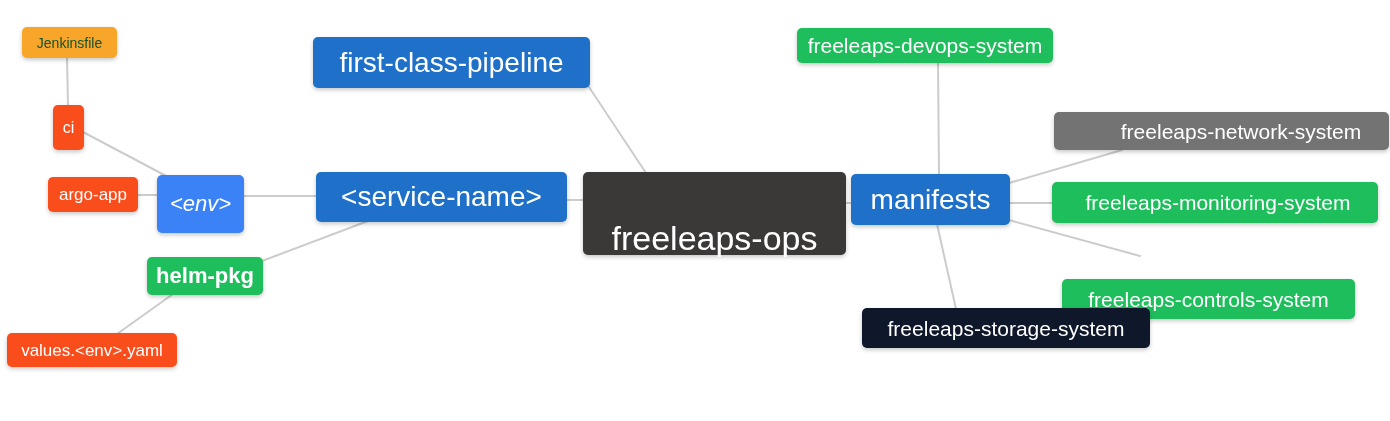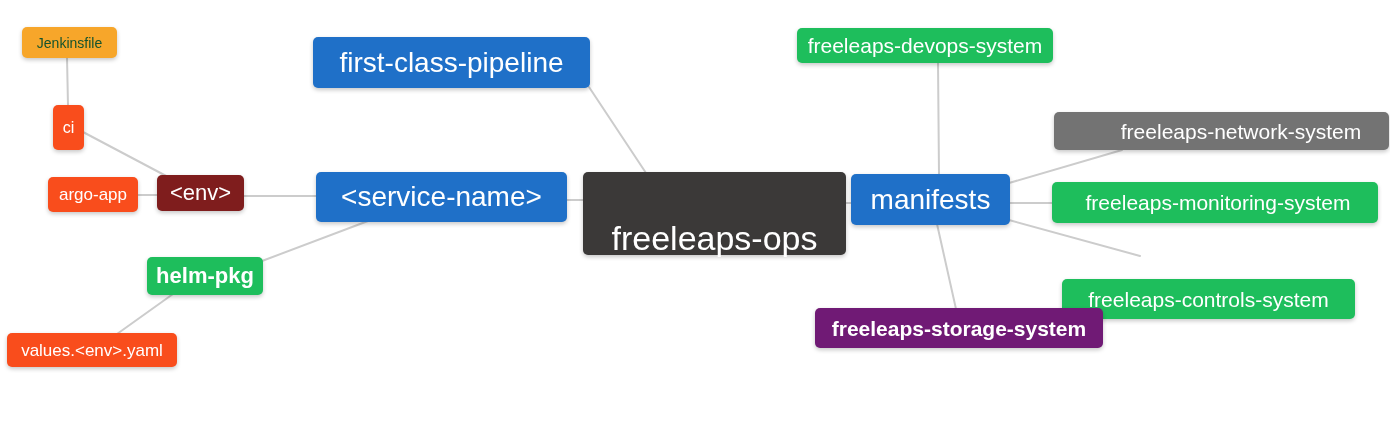--- a/index.html
+++ b/index.html
@@ -48,21 +48,21 @@
   <div id="node-layer">
       <div class="node" style="left: 22px; top: 27px; width: 95px; height: 31px; font-size: 14px; background: rgb(247, 166, 42); color: #14532d;">
         <span>Jenkinsfile</span>
       </div>
       <div class="node" style="left: 53px; top: 105px; width: 31px; height: 45px; font-size: 16px; background: rgb(249, 77, 28); color: rgb(255, 255, 255);">
         <span>ci</span>
       </div>
       <div class="node" style="left: 32px; top: 177px; width: 90px; height: 35px; font-size: 17px; background: rgb(249, 77, 28); color: rgb(255, 255, 255); margin-left: 16px;">
         <span>argo-app</span>
       </div>
-      <div class="node" style="left: 157px; top: 175px; width: 87px; height: 36px; font-size: 22px; background: #7f1d1d; color: rgb(255, 255, 255);">
+      <div class="node" style="left: 157px; top: 175px; width: 87px; height: 58px; font-size: 22px; background: #3b82f6; color: rgb(255, 255, 255); font-style: italic;">
         <span>&lt;env&gt;</span>
       </div>
       <div class="node" style="left: 147px; top: 257px; width: 116px; height: 38px; font-size: 22px; background: rgb(30, 190, 92); color: rgb(255, 255, 255); font-weight: bold;">
         <span>helm-pkg</span>
       </div>
       <div class="node" style="left: 7px; top: 333px; width: 170px; height: 34px; font-size: 17px; background: rgb(249, 77, 28); color: rgb(255, 255, 255);">
         <span>values.&lt;env&gt;.yaml</span>
       </div>
       <div class="node" style="left: 313px; top: 37px; width: 277px; height: 51px; font-size: 28px; background: rgb(31, 112, 200); color: rgb(255, 255, 255);">
         <span>first-class-pipeline</span>
@@ -81,17 +81,17 @@
       </div>
       <div class="node" style="left: 1054px; top: 112px; width: 296px; height: 38px; font-size: 21px; background: #737373; color: rgb(255, 255, 255); padding-left: 39px;">
         <span>freeleaps-network-system</span>
       </div>
       <div class="node" style="left: 1052px; top: 182px; width: 320px; height: 41px; font-size: 21px; background: rgb(30, 190, 92); color: rgb(255, 255, 255); padding-left: 6px;">
         <span>freeleaps-monitoring-system</span>
       </div>
       <div class="node" style="left: 1062px; top: 255px; width: 293px; height: 40px; font-size: 21px; background: rgb(30, 190, 92); color: rgb(255, 255, 255); margin-top: 24px;">
         <span>freeleaps-controls-system</span>
       </div>
-      <div class="node" style="left: 815px; top: 308px; width: 288px; height: 40px; font-size: 21px; background: #701a75; color: rgb(255, 255, 255); font-weight: bold;">
+      <div class="node" style="left: 862px; top: 308px; width: 288px; height: 40px; font-size: 21px; background: #0f172a; color: rgb(255, 255, 255);">
         <span>freeleaps-storage-system</span>
       </div>
     </div>
 </main>
 
 </body></html>

